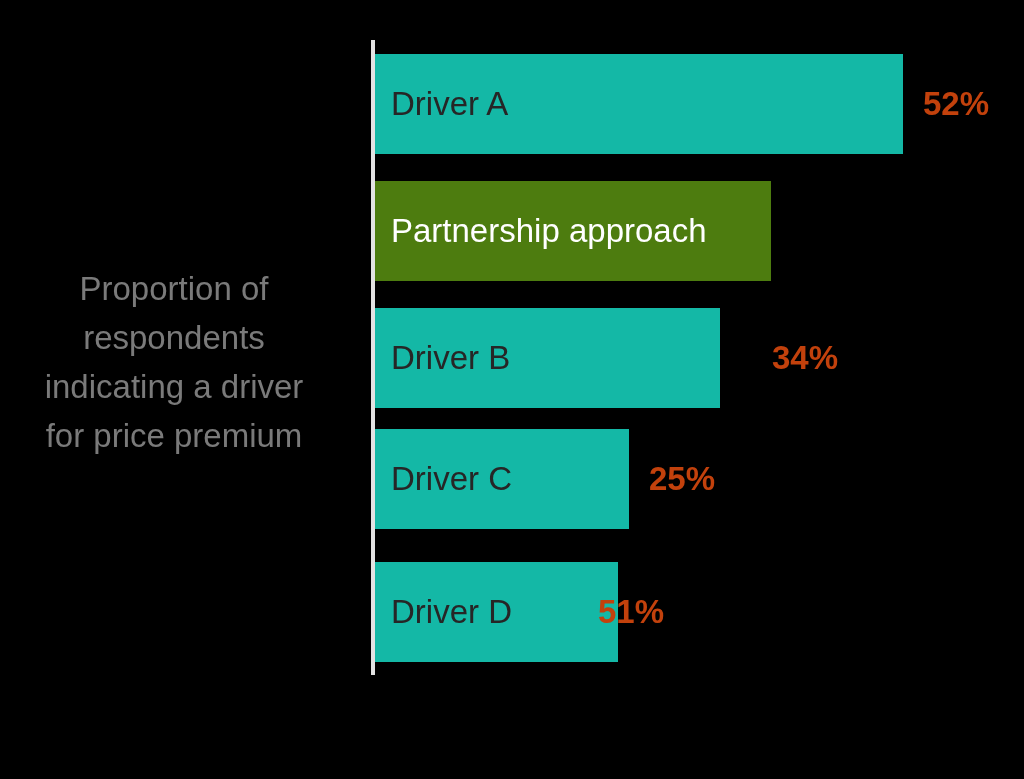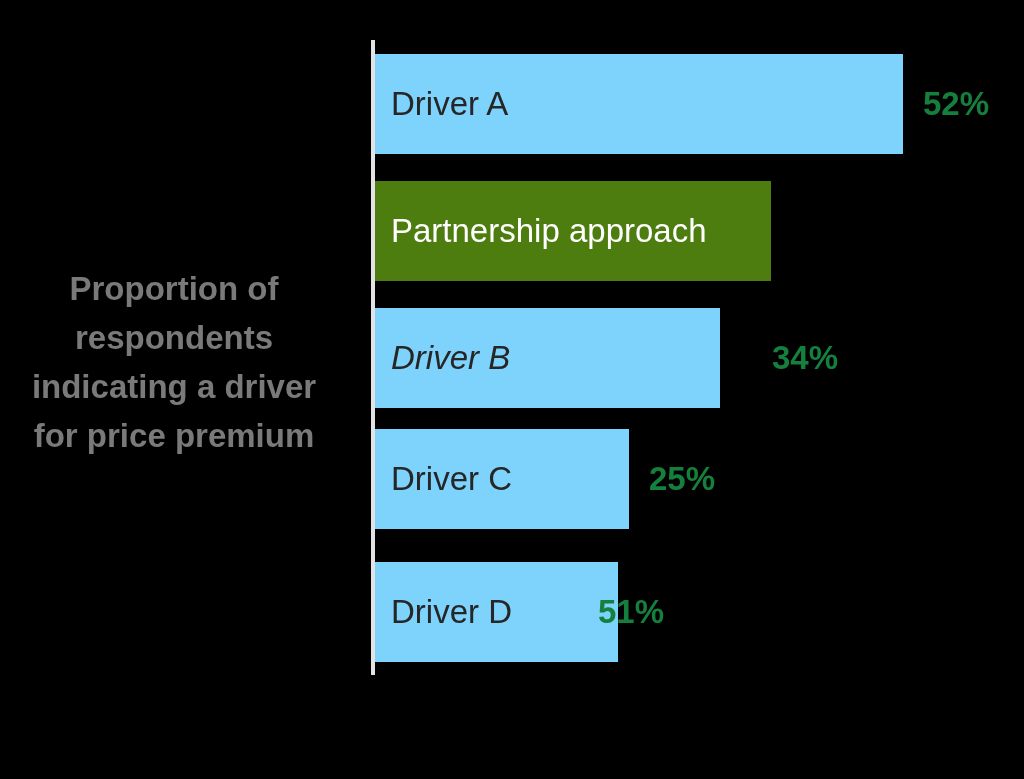--- a/index.html
+++ b/index.html
@@ -16,21 +16,21 @@
     overflow: hidden;
   }
   .chart-title {
     position: absolute;
     left: 8px;
     top: 264px;
     width: 332px;
     text-align: center;
     font-size: 33px;
     line-height: 49px;
-    font-weight: 700;
+    font-weight: 400;
     color: #7a7a7a;
   }
   .axis-line {
     position: absolute;
     left: 371px;
     top: 40px;
     width: 4px;
     height: 635px;
     background: #e3e3e3;
   }
@@ -45,40 +45,40 @@
     position: absolute;
     left: 0;
     height: 100px;
     width: 649px;
   }
   .bar {
     position: absolute;
     left: 0;
     top: 0;
     height: 100px;
-    background: #7dd3fc;
+    background: #14b8a6;
     display: flex;
     align-items: center;
   }
   .bar-label {
     padding-left: 16px;
     font-size: 33px;
     color: #262626;
     white-space: nowrap;
   }
   .bar-row.highlight .bar { background: #4d7c0f; }
   .bar-row.highlight .bar-label { color: #ffffff; }
   .bar-value {
     position: absolute;
     top: 0;
     height: 100px;
     line-height: 100px;
     font-size: 33px;
     font-weight: 700;
-    color: #15803d;
+    color: #c2410c;
     white-space: nowrap;
   }
 </style>
 </head>
 <body>
 
 <div class="canvas">
   <div class="chart-title">
     <div>Proportion of</div>
     <div>respondents</div>
@@ -94,21 +94,21 @@
     <span class="bar-value" style="left: 548px;">52%</span>
   </div>
 
   <div class="bar-row highlight" style="top: 181px;">
     <div class="bar" style="width: 396px;">
       <span class="bar-label">Partnership approach</span>
     </div>
   </div>
 
   <div class="bar-row" style="top: 308px;">
-    <div class="bar" style="width: 345px; font-style: italic;">
+    <div class="bar" style="width: 345px;">
       <span class="bar-label">Driver B</span>
     </div>
     <span class="bar-value" style="left: 365px; margin-left: 32px;">34%</span>
   </div>
 
   <div class="bar-row" style="top: 429px;">
     <div class="bar" style="width: 254px;">
       <span class="bar-label">Driver C</span>
     </div>
     <span class="bar-value" style="left: 274px;">25%</span>

